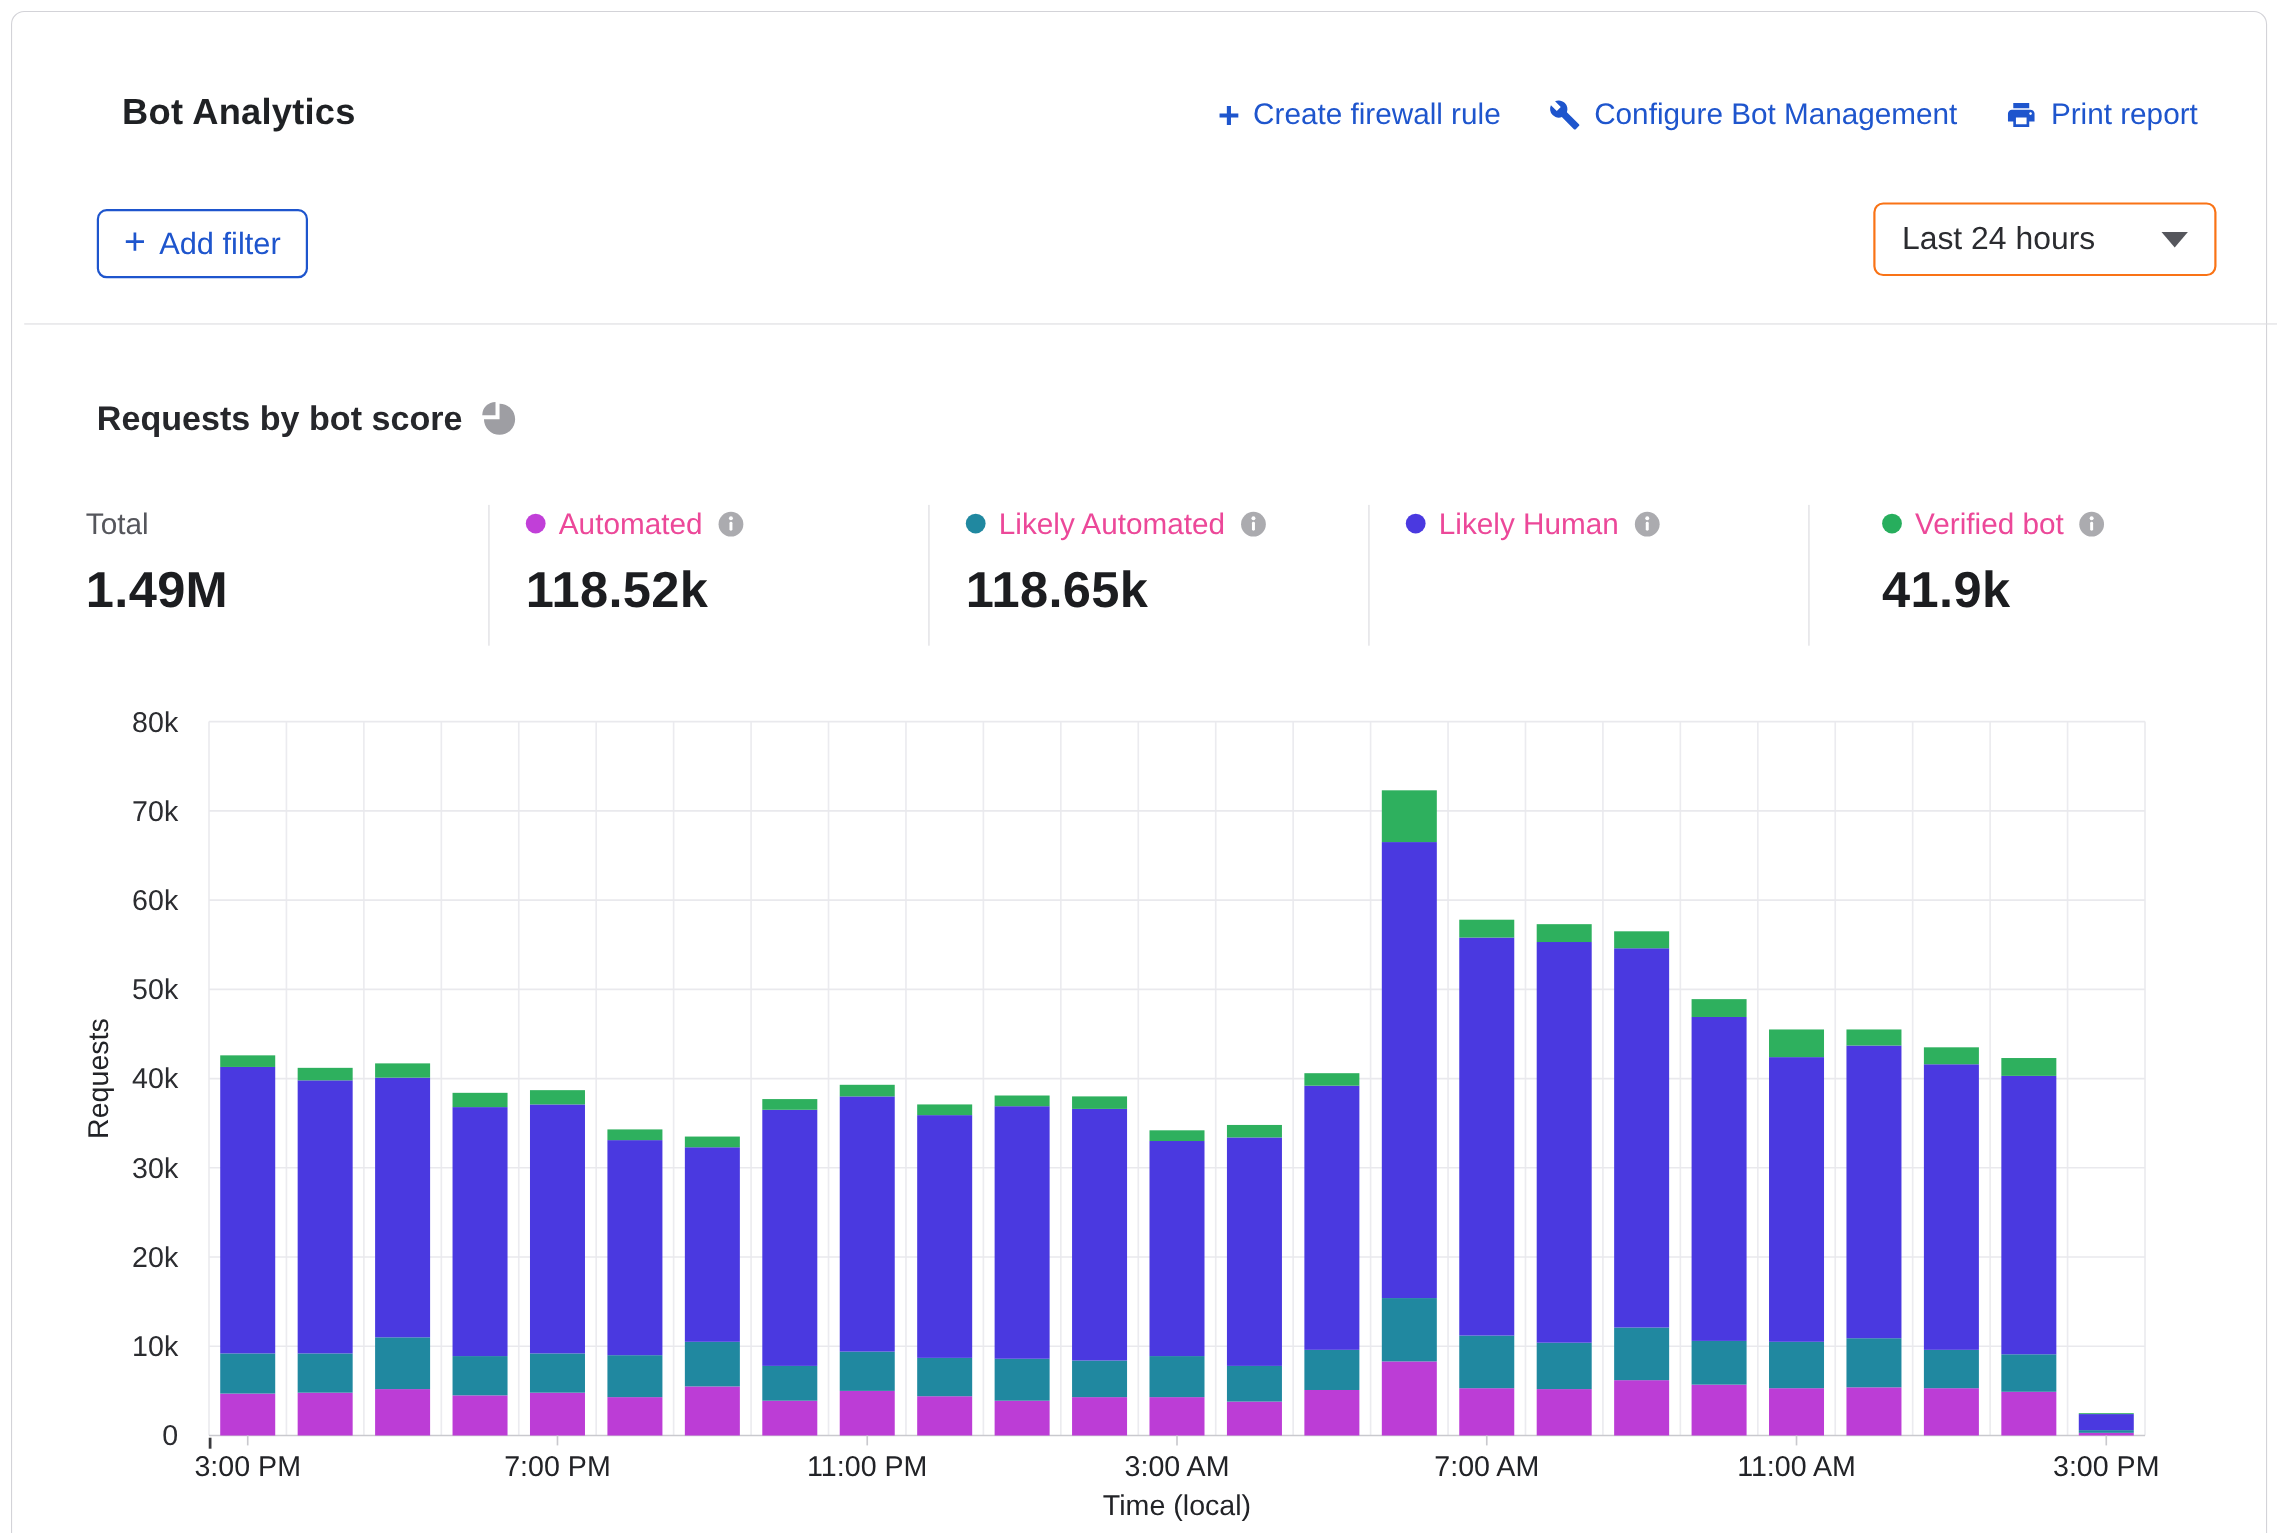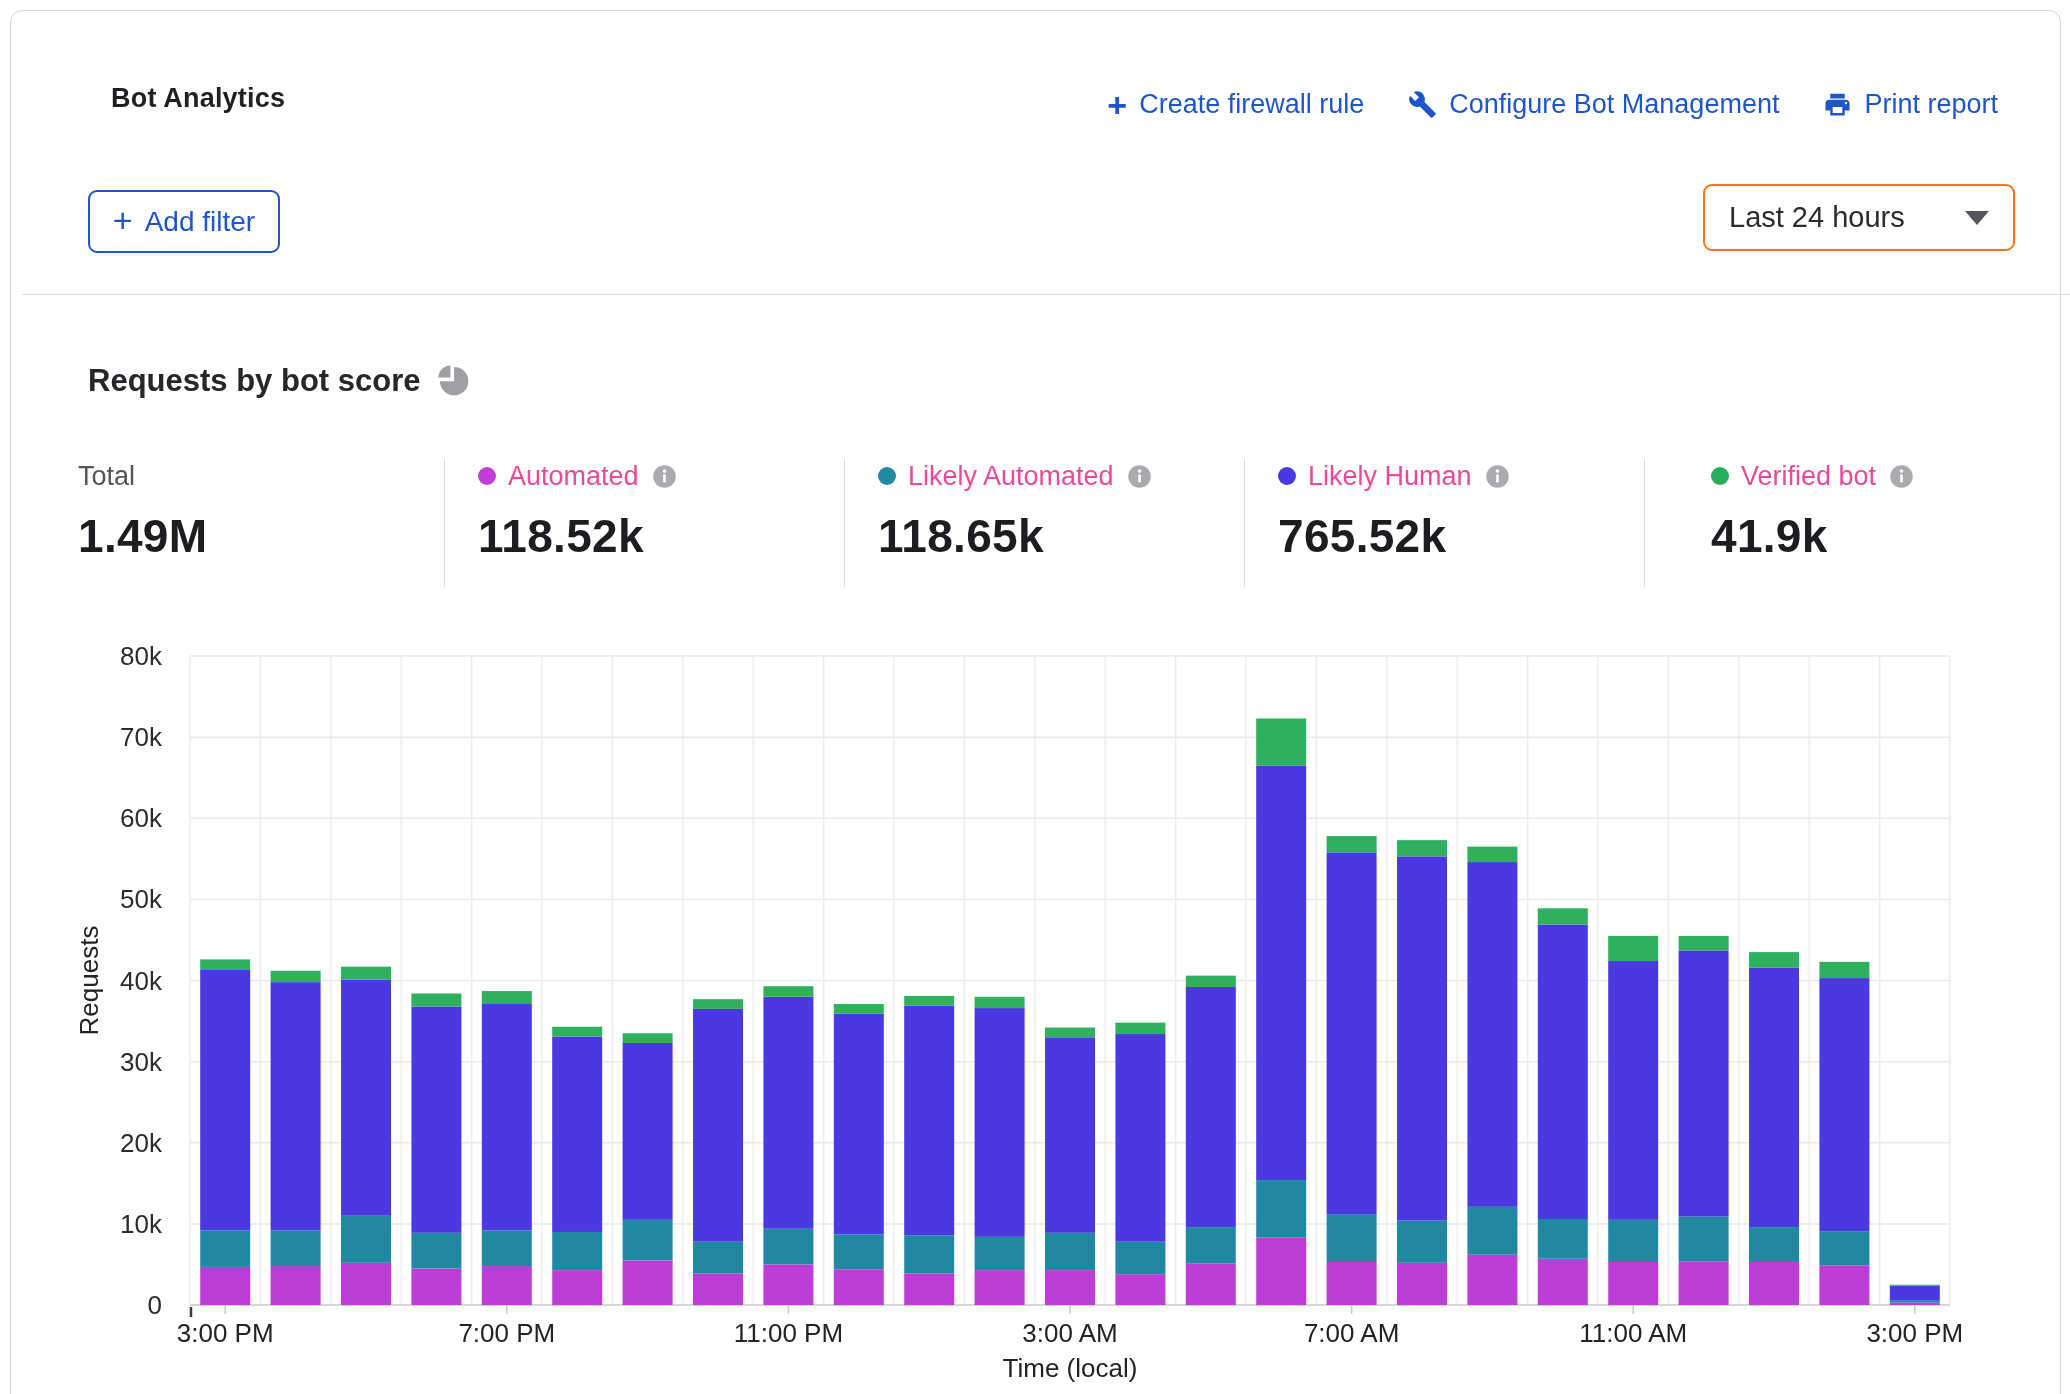--- a/index.html
+++ b/index.html
@@ -7,21 +7,21 @@
     width:2070px;height:1394px;position:relative;overflow:hidden;
     font-family:"Liberation Sans",sans-serif;color:#1f2124;
     -webkit-font-smoothing:antialiased;
   }
   .card{
     position:absolute;left:10px;top:10px;width:2049px;height:1560px;
     background:#fff;border:1px solid #d3d3d8;border-radius:12px 12px 0 0;
   }
   .page-title{
     position:absolute;left:100px;top:72px;margin:0;
-    font-size:27px;font-weight:700;color:#1f2124;letter-spacing:.2px;
+    font-size:33px;font-weight:700;color:#1f2124;letter-spacing:.2px;
   }
   .header-actions{
     position:absolute;right:62px;top:78px;display:flex;align-items:center;gap:44px;
   }
   .action-link{
     display:flex;align-items:center;gap:12px;color:#1e55cd;font-size:27px;
     text-decoration:none;cursor:pointer;white-space:nowrap;
   }
   .action-link .icon{display:inline-flex;align-items:center;}
   .action-link .plus-glyph{font-size:34px;font-weight:600;line-height:26px;}
@@ -157,21 +157,20 @@
           <span class="stat-dot" style="background:#4a39e0"></span>
           <span class="stat-label">Likely Human</span>
           <span class="info-badge">
             <svg width="27" height="27" viewBox="0 0 24 24">
               <circle cx="12" cy="12" r="10" fill="#ababaf"></circle>
               <circle cx="12" cy="7.2" r="1.6" fill="#fff"></circle>
               <rect x="10.8" y="10" width="2.4" height="7.4" rx="1.2" fill="#fff"></rect>
             </svg>
           </span>
         </div>
-        <div class="stat-value">765.52k</div>
       </div>
       <div class="stat-col" style="left: 1700px;">
         <div class="stat-head">
           <span class="stat-dot" style="background:#27ae5d"></span>
           <span class="stat-label">Verified bot</span>
           <span class="info-badge">
             <svg width="27" height="27" viewBox="0 0 24 24">
               <circle cx="12" cy="12" r="10" fill="#ababaf"></circle>
               <circle cx="12" cy="7.2" r="1.6" fill="#fff"></circle>
               <rect x="10.8" y="10" width="2.4" height="7.4" rx="1.2" fill="#fff"></rect>

